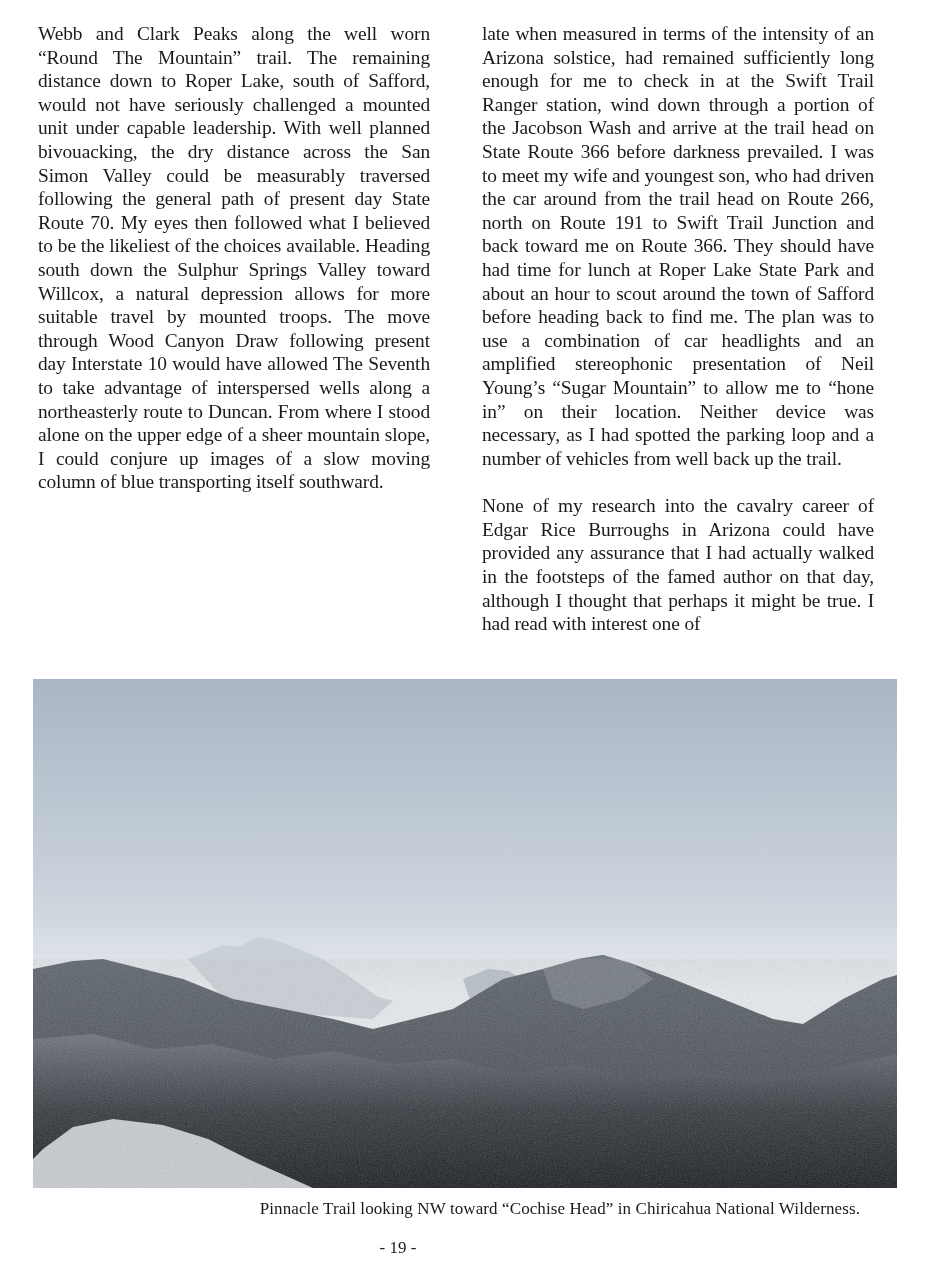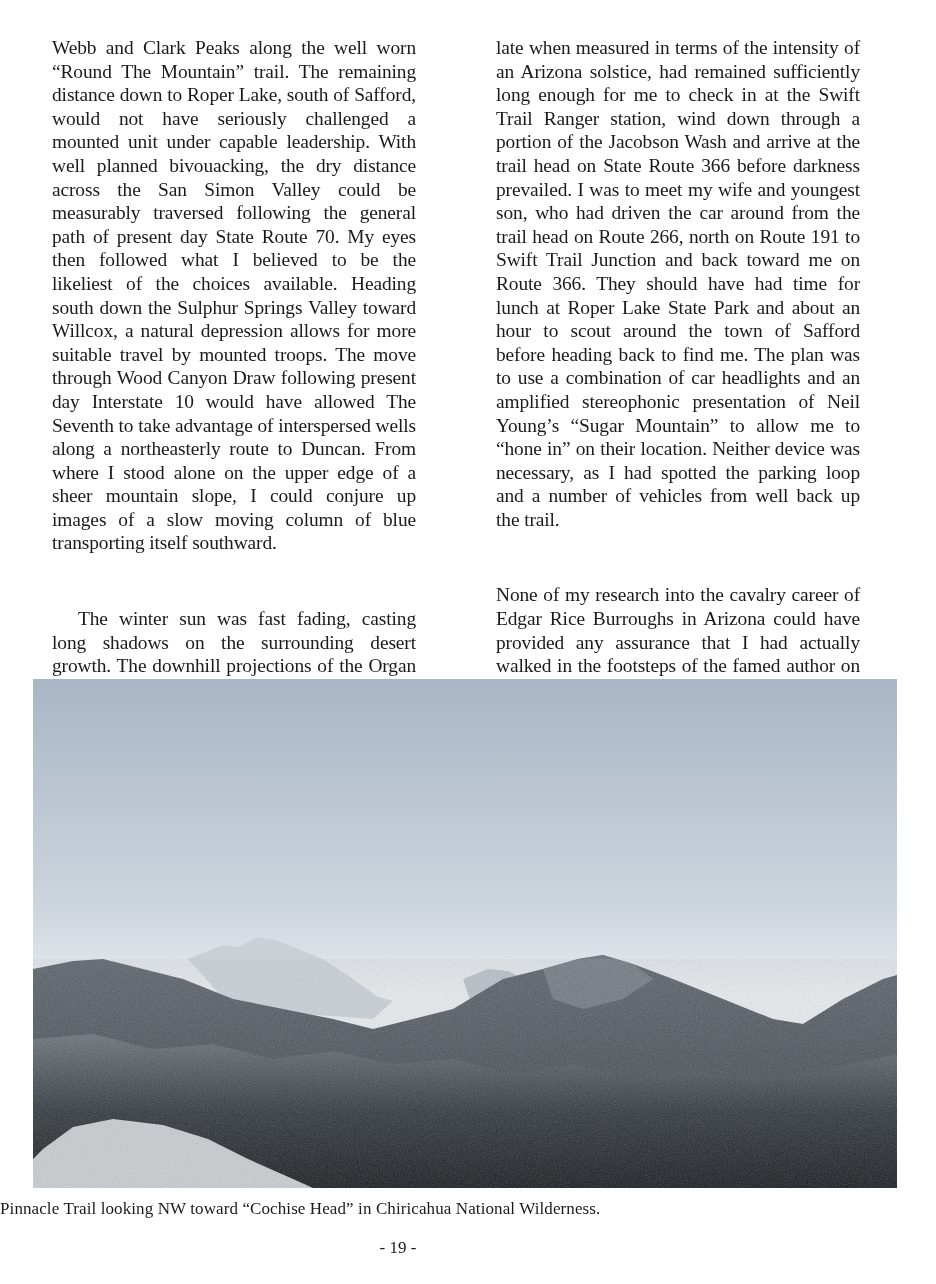--- a/index.html
+++ b/index.html
@@ -6,46 +6,45 @@
   body {
     width: 936px; height: 1284px; position: relative; overflow: hidden;
     background: #ffffff; color: #1a1a1a;
     font-family: "Liberation Serif", "DejaVu Serif", serif;
   }
   .col {
     position: absolute; top: 22px; width: 392px;
     font-size: 19.4px; line-height: 23.6px;
     text-align: justify; letter-spacing: -0.1px;
   }
-  .col p { margin: 14px; }
+  .col p { margin: 0; }
   #col-left { left: 38px; }
   #col-right { left: 482px; }
   .gap { height: 24px; }
   .indent { text-indent: 26px; }
   #photo {
     position: absolute; left: 33px; top: 679px; width: 864px; height: 509px;
     overflow: hidden;
   }
   #photo svg { display: block; width: 100%; height: 100%; }
   #caption {
-    position: absolute; top: 1199px; left: 0; width: 860px; text-align: left;
+    position: absolute; top: 1199px; left: 0; width: 860px; text-align: right;
     font-size: 17px; letter-spacing: 0.1px; font-family: Liberation Serif, serif;
   }
   #page-number {
     position: absolute; top: 1238px; left: 0; width: 796px; text-align: center;
     font-size: 17px;
   }
 </style>
 </head>
 <body>
 
 <div class="col" id="col-left">
   <p>Webb and Clark Peaks along the well worn “Round The Mountain” trail. The remaining distance down to Roper Lake, south of Safford, would not have seriously challenged a mounted unit under capable leadership. With well planned bivouacking, the dry distance across the San Simon Valley could be measurably traversed following the general path of present day State Route 70. My eyes then followed what I believed to be the likeliest of the choices available. Heading south down the Sulphur Springs Valley toward Willcox, a natural depression allows for more suitable travel by mounted troops. The move through Wood Canyon Draw following present day Interstate 10 would have allowed The Seventh to take advantage of interspersed wells along a northeasterly route to Duncan. From where I stood alone on the upper edge of a sheer mountain slope, I could conjure up images of a slow moving column of blue transporting itself southward.</p>
   <div class="gap"></div>
-  <p class="indent">The winter sun was fast fading, casting long shadows on the surrounding desert growth. The downhill projections of the Organ Pipes were enveloped in an ever deepening purple shade. The abbreviated daylight, so easy to miscalcu-</p>
 </div>
 
 <div class="col" id="col-right">
   <p>late when measured in terms of the intensity of an Arizona solstice, had remained sufficiently long enough for me to check in at the Swift Trail Ranger station, wind down through a portion of the Jacobson Wash and arrive at the trail head on State Route 366 before darkness prevailed. I was to meet my wife and youngest son, who had driven the car around from the trail head on Route 266, north on Route 191 to Swift Trail Junction and back toward me on Route 366. They should have had time for lunch at Roper Lake State Park and about an hour to scout around the town of Safford before heading back to find me. The plan was to use a combination of car headlights and an amplified stereophonic presentation of Neil Young’s “Sugar Mountain” to allow me to “hone in” on their location. Neither device was necessary, as I had spotted the parking loop and a number of vehicles from well back up the trail.</p>
   <div class="gap"></div>
   <p>None of my research into the cavalry career of Edgar Rice Burroughs in Arizona could have provided any assurance that I had actually walked in the footsteps of the famed author on that day, although I thought that perhaps it might be true. I had read with interest one of</p>
 </div>
 
 <div id="photo">
   <svg viewBox="0 0 864 509" preserveAspectRatio="none">

